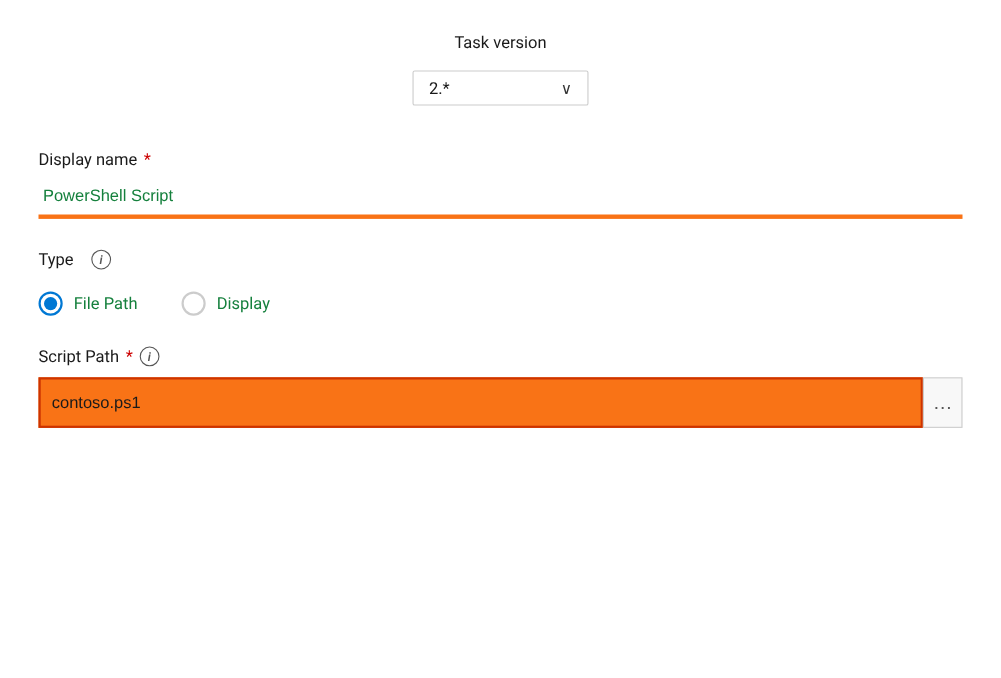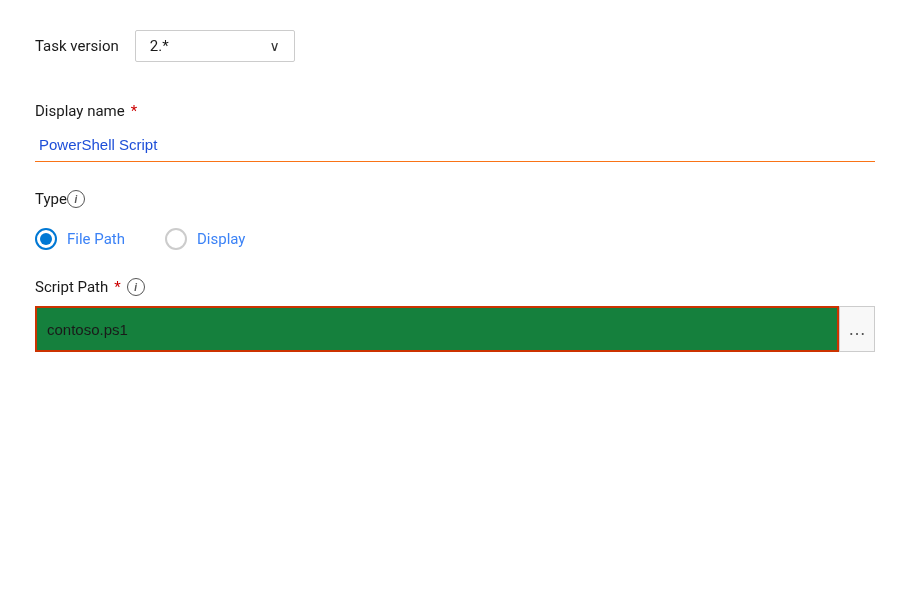--- a/index.html
+++ b/index.html
@@ -20,20 +20,21 @@
 
     .section {
       margin-bottom: 28px;
     }
 
     .task-version-row {
       display: flex;
       align-items: center;
       gap: 16px;
       margin-bottom: 40px;
+      flex-direction: column;
     }
 
     .task-version-label {
       font-size: 15px;
       color: #1a1a1a;
       font-weight: 400;
     }
 
     .task-version-dropdown {
       display: flex;
@@ -65,32 +66,32 @@
     }
 
     .required-star {
       color: #cc0000;
       font-size: 15px;
     }
 
     .text-input {
       width: 100%;
       border: none;
-      border-bottom: 1px solid #f97316;
+      border-bottom: 4px solid #f97316;
       padding: 8px 4px;
       font-size: 15px;
-      color: #1d4ed8;
+      color: #15803d;
       outline: none;
       background: transparent;
     }
 
     .type-row {
       display: flex;
       align-items: center;
-      gap: 0;
+      gap: 16px;
       margin-bottom: 20px;
     }
 
     .type-label {
       font-size: 15px;
       color: #1a1a1a;
     }
 
     .info-icon {
       display: inline-flex;
@@ -139,38 +140,38 @@
 
     .radio-inner {
       width: 12px;
       height: 12px;
       border-radius: 50%;
       background: #0078d4;
     }
 
     .radio-option-label {
       font-size: 15px;
-      color: #3b82f6;
+      color: #15803d;
     }
 
     .script-path-label-row {
       display: flex;
       align-items: flex-start;
       gap: 6px;
       margin-bottom: 10px;
     }
 
     .script-path-input {
       flex: 1;
       border: 2px solid #cc3300;
       padding: 12px 10px;
       font-size: 15px;
       color: #1a1a1a;
       outline: none;
-      background: #15803d;
+      background: #f97316;
       width: calc(100% - 40px);
     }
 
     .browse-button {
       width: 36px;
       height: 46px;
       border: 1px solid #ccc;
       background: #f8f8f8;
       cursor: pointer;
       display: flex;

